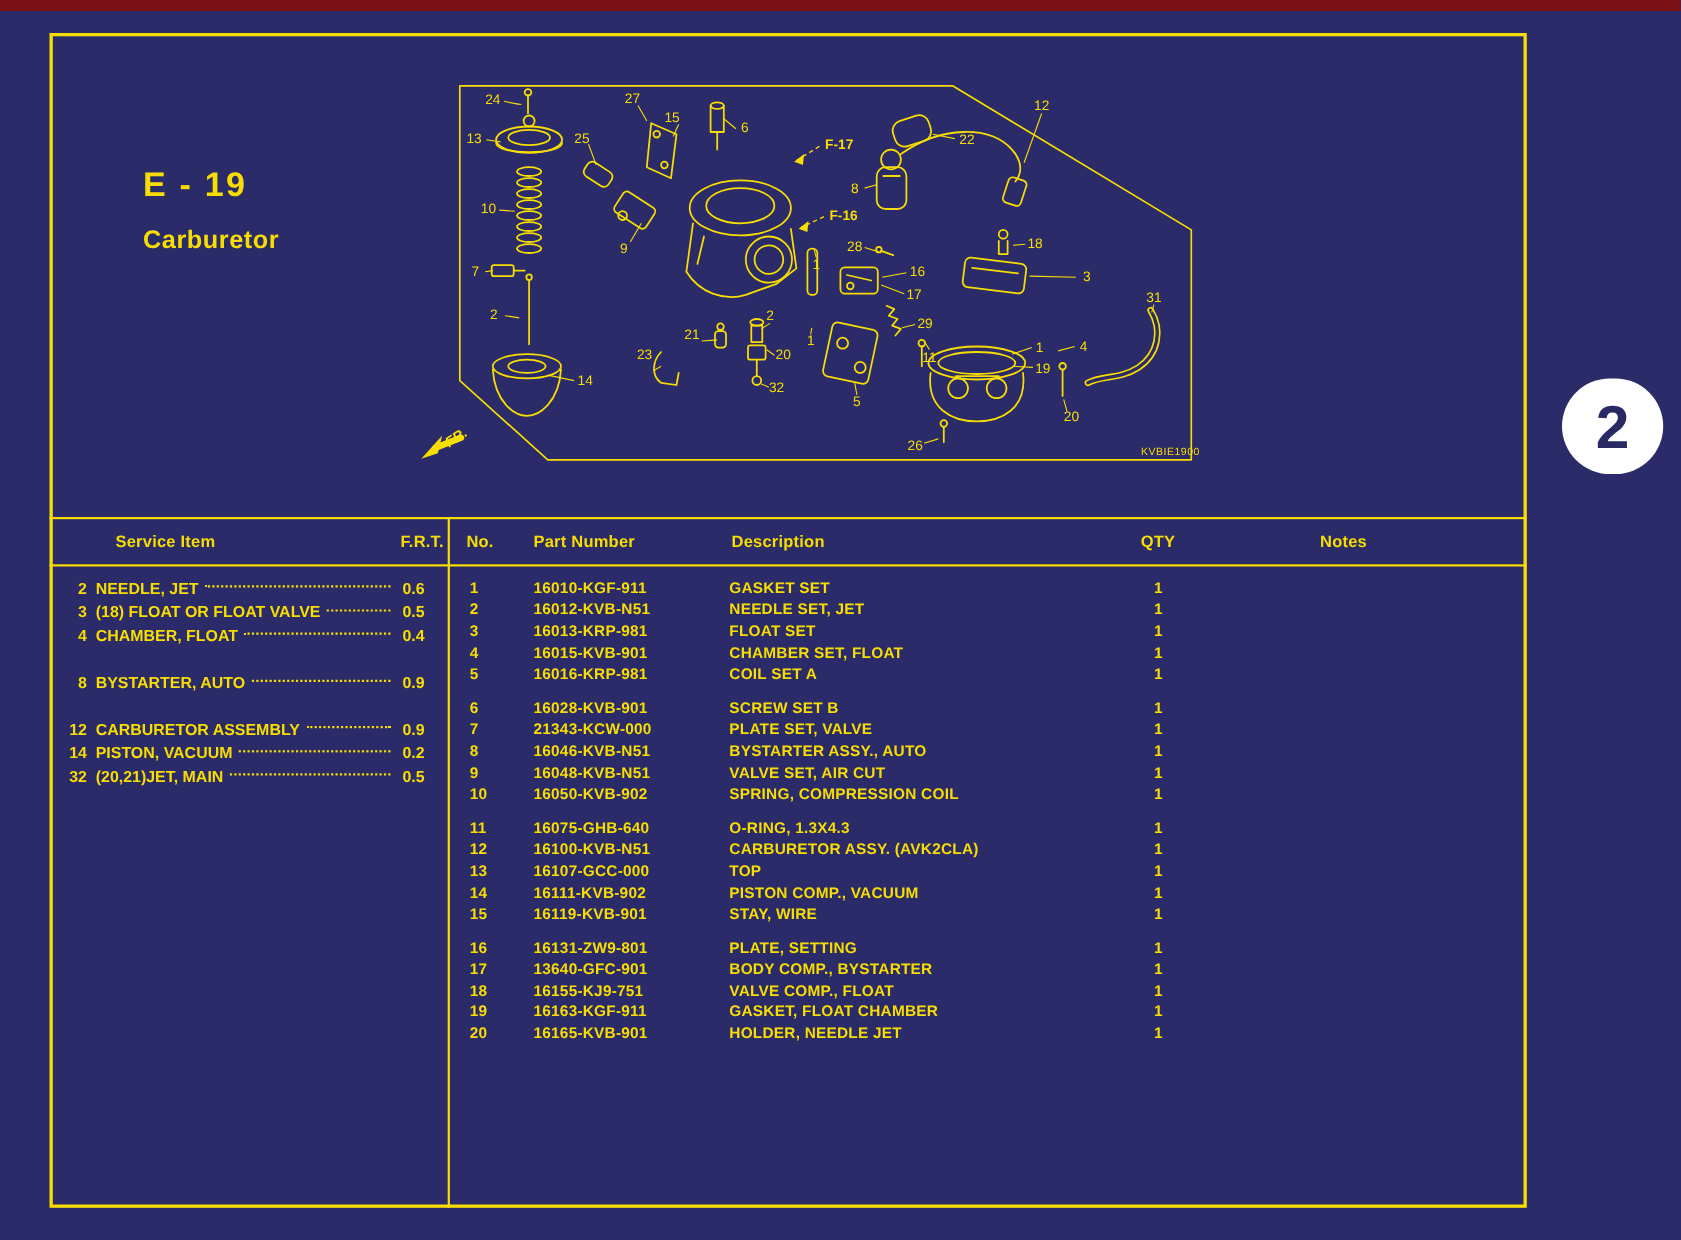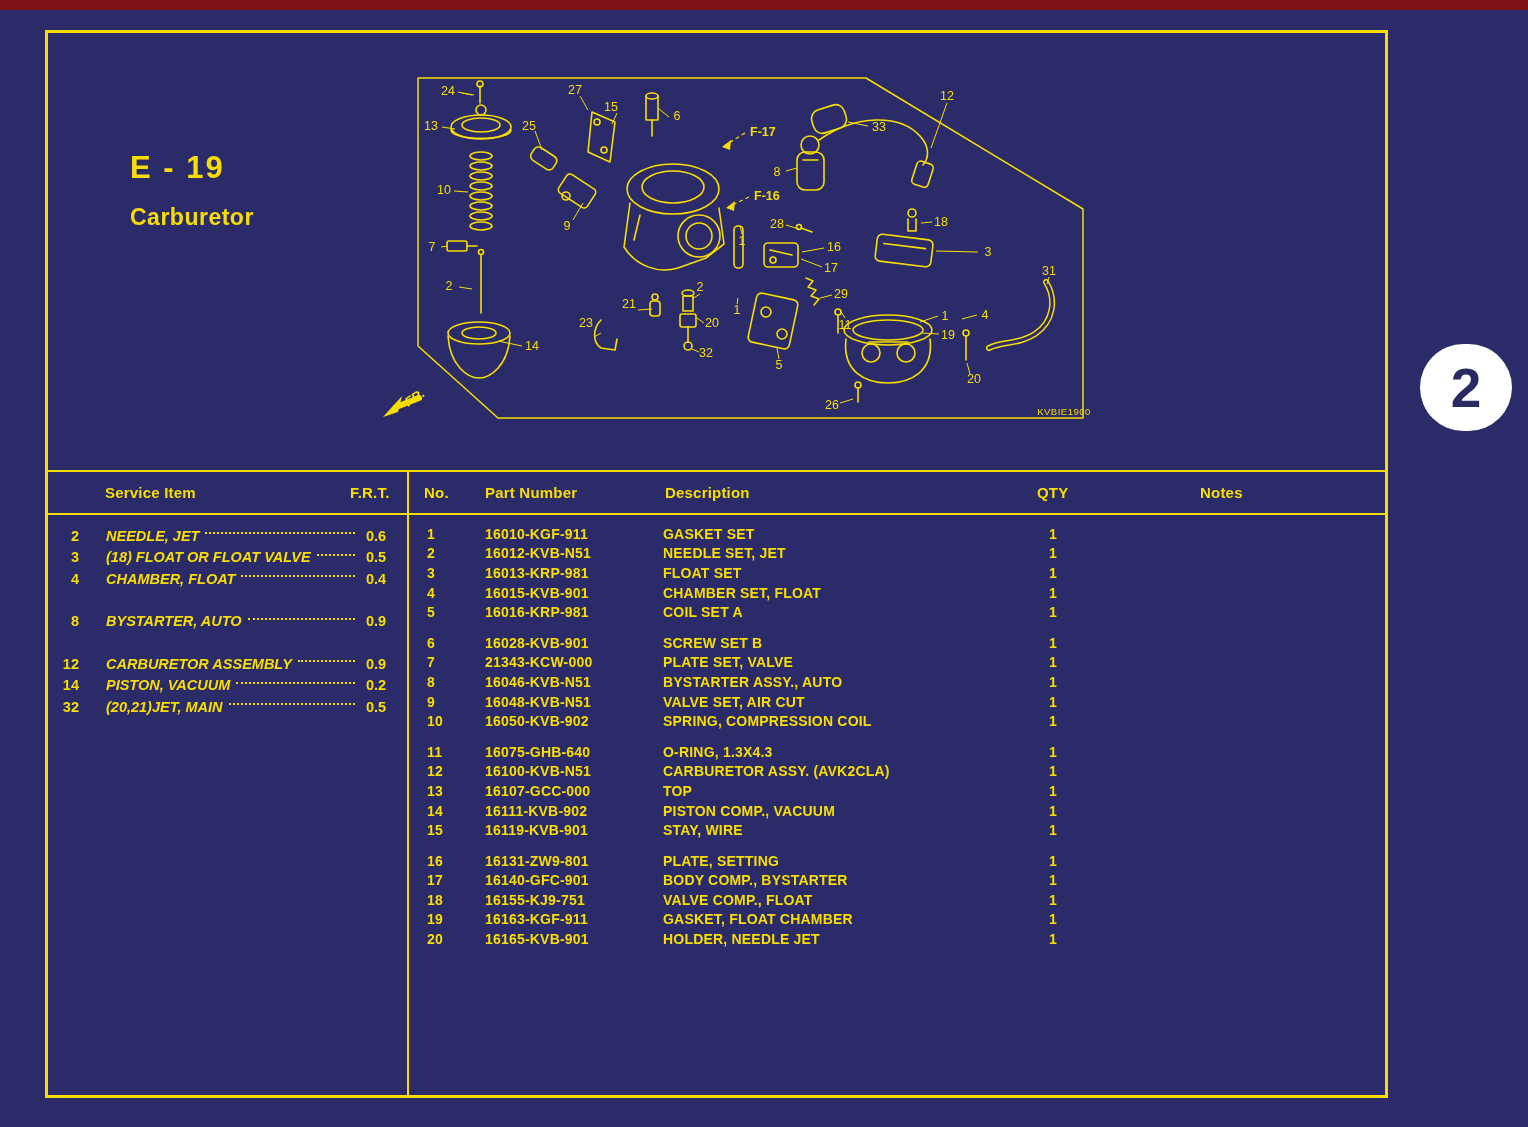--- a/index.html
+++ b/index.html
@@ -29,31 +29,31 @@
 
   .diagram-svg{position:absolute;left:0;top:0;width:1528px;height:1127px;pointer-events:none;}
 
   .co{position:absolute;transform:translate(-50%,-50%);font-size:12.5px;font-weight:400;line-height:1;}
   .ref-label{position:absolute;transform:translate(0,-50%);font-size:12.5px;font-weight:700;line-height:1;}
   .diagram-code{position:absolute;transform:translate(-50%,-50%);font-size:9.5px;font-weight:400;letter-spacing:.5px;}
   .fr-label{position:absolute;left:404px;top:390px;font-size:13px;font-weight:700;font-style:italic;transform:rotate(-33deg);}
 
   .hdr{position:absolute;top:484px;font-size:15px;font-weight:700;letter-spacing:.2px;}
   .h-service{left:105px;}
-  .h-frt{left:350px;}
+  .h-frt{left:364px;}
   .h-no{left:424px;}
   .h-pn{left:485px;}
   .h-desc{left:665px;}
   .h-qty{left:1037px;}
   .h-notes{left:1200px;}
 
   .service-rows{position:absolute;left:45px;top:516px;width:362px;padding-top:9px;}
   .srow{display:flex;align-items:center;height:21.5px;font-size:14.5px;font-weight:700;}
   .sref{width:34px;text-align:right;flex:0 0 auto;}
-  .sname{margin-left:27px;white-space:nowrap;flex:0 0 auto;font-style:italic;}
+  .sname{margin-left:8px;white-space:nowrap;flex:0 0 auto;}
   .sleader{flex:1 1 auto;border-bottom:2px dotted var(--accent,#f8de00);margin:0 6px 5px 6px;min-width:8px;}
   .sfrt{width:30px;text-align:center;margin-right:16px;flex:0 0 auto;}
   .sgap{margin-top:21px;}
 
   .parts-rows{position:absolute;left:407px;top:516px;width:981px;padding-top:8px;}
   .prow{display:grid;grid-template-columns:58px 178px 330px 120px 1fr;padding-left:20px;height:19.6px;align-items:center;font-size:14px;font-weight:700;letter-spacing:.2px;}
   .prow .c-qty{text-align:center;}
   .prow .c-notes{text-align:center;}
   .pgap{margin-top:11px;}
 
@@ -190,21 +190,21 @@
     <polygon points="383,417 402,396 398,412" fill="var(--accent,#f8de00)"></polygon>
     <line x1="396" y1="407" x2="419" y2="398" stroke="var(--accent,#f8de00)" stroke-width="6" stroke-linecap="round"></line>
   </svg>
 
   <span class="co" style="left:448px;top:91px">24</span>
   <span class="co" style="left:575px;top:90px">27</span>
   <span class="co" style="left:611px;top:107px">15</span>
   <span class="co" style="left:677px;top:116px">6</span>
   <span class="co" style="left:431px;top:126px">13</span>
   <span class="co" style="left:529px;top:126px">25</span>
-  <span class="co" style="left:879px;top:127px">33</span>
+  <span class="co" style="left:879px;top:127px">22</span>
   <span class="co" style="left:947px;top:96px">12</span>
   <span class="co" style="left:777px;top:172px">8</span>
   <span class="co" style="left:444px;top:190px">10</span>
   <span class="co" style="left:567px;top:226px">9</span>
   <span class="co" style="left:941px;top:222px">18</span>
   <span class="co" style="left:777px;top:224px">28</span>
   <span class="co" style="left:742px;top:241px">1</span>
   <span class="co" style="left:834px;top:247px">16</span>
   <span class="co" style="left:988px;top:252px">3</span>
   <span class="co" style="left:432px;top:247px">7</span>
@@ -393,21 +393,21 @@
     </div>
     <div class="prow pgap">
       <span class="c-no">16</span>
       <span class="c-pn">16131-ZW9-801</span>
       <span class="c-desc">PLATE, SETTING</span>
       <span class="c-qty">1</span>
       <span class="c-notes"></span>
     </div>
     <div class="prow">
       <span class="c-no">17</span>
-      <span class="c-pn">16140-GFC-901</span>
+      <span class="c-pn">13640-GFC-901</span>
       <span class="c-desc">BODY COMP., BYSTARTER</span>
       <span class="c-qty">1</span>
       <span class="c-notes"></span>
     </div>
     <div class="prow">
       <span class="c-no">18</span>
       <span class="c-pn">16155-KJ9-751</span>
       <span class="c-desc">VALVE COMP., FLOAT</span>
       <span class="c-qty">1</span>
       <span class="c-notes"></span>

